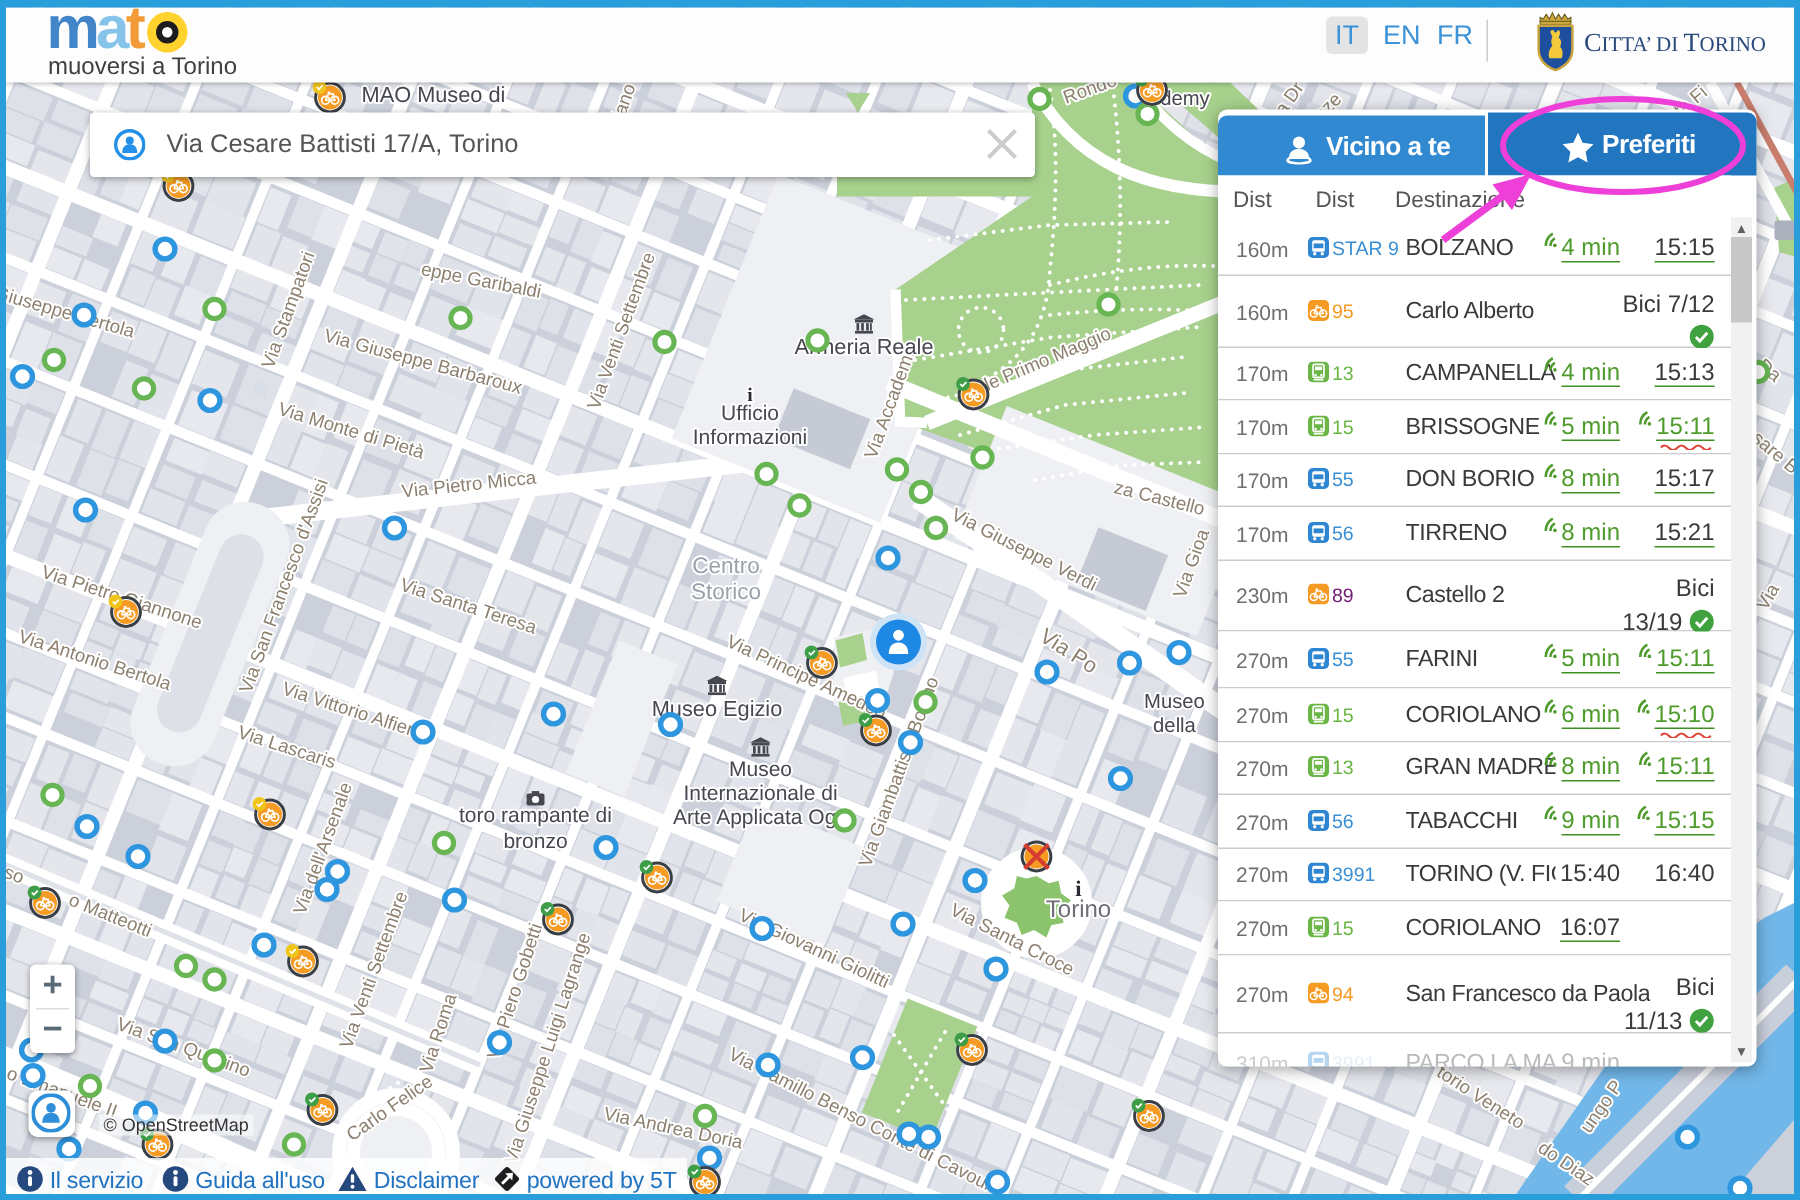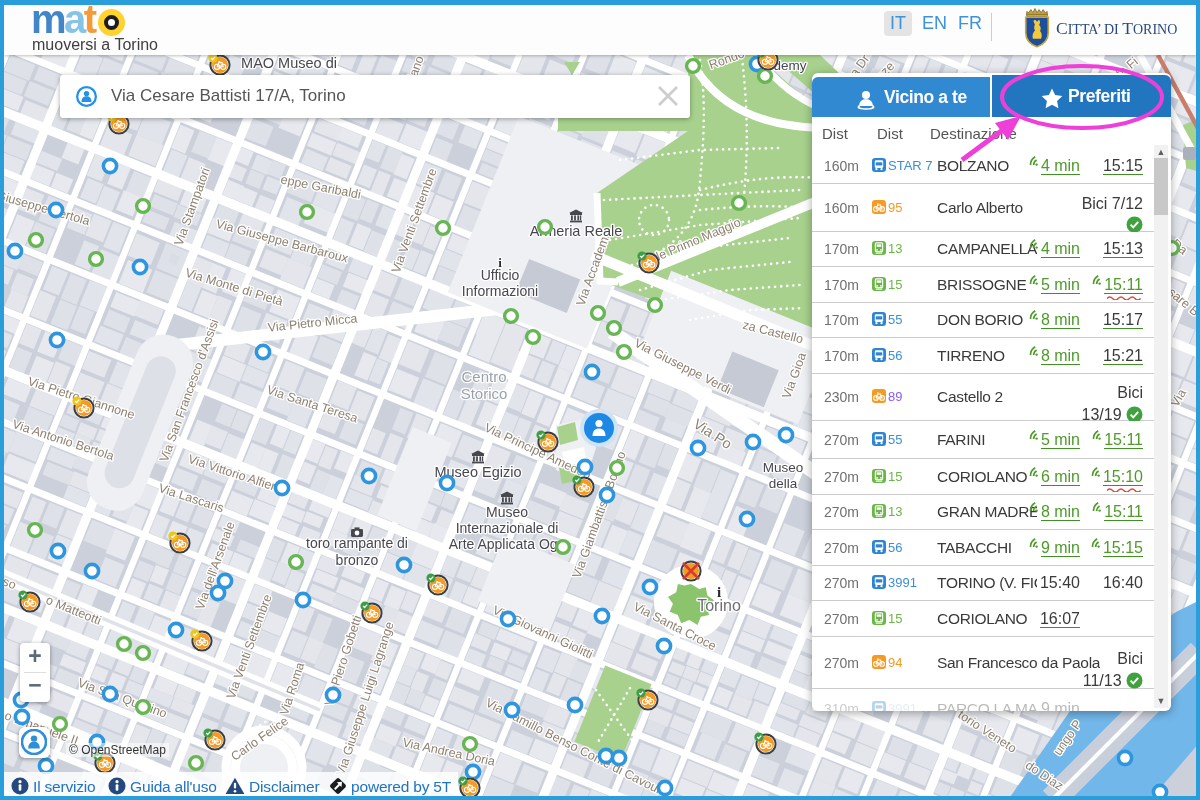--- a/index.html
+++ b/index.html
@@ -2488,21 +2488,21 @@
   <div class="abs" id="rows" style="height:562px;overflow:hidden;">
         <div class="row" style="top:0px;height:35px;">
           <span class="dist" style="top:9px;">160m</span>
           <span class="icon" style="top:9px;"><svg width="14" height="14" viewBox="0 0 15 15">
               <rect width="15" height="15" rx="3.4" fill="#2e86d2"></rect>
               <rect x="3" y="2.4" width="9" height="8.2" rx="1.4" fill="#fff"></rect>
               <rect x="4" y="4.6" width="7" height="3.4" fill="#2e86d2"></rect>
               <circle cx="4.8" cy="12" r="1.2" fill="#fff"></circle>
               <circle cx="10.2" cy="12" r="1.2" fill="#fff"></circle>
             </svg></span>
-          <span class="lnum" style="top:9px;color:#3b8fd4;">STAR 7</span>
+          <span class="lnum" style="top:9px;color:#3b8fd4;">STAR 9</span>
           <span class="dest" style="top:8px;max-width:100px;">BOLZANO</span>
           <span class="mins" style="top:8px;"><span style="position:absolute;left:-12px;top:-5px;"><svg width="12" height="12" viewBox="0 0 12 12">
                 <g stroke="#4f9b2c" fill="none">
                   <path d="M1.5,11 A9.5,9.5 0 0,1 6.2,2.8" stroke-width="1.7"></path>
                   <path d="M4.6,11 A6,6 0 0,1 7.6,5.9" stroke-width="1.7"></path>
                 </g>
                 <circle cx="7.6" cy="10.6" r="1.2" fill="#4f9b2c"></circle>
               </svg></span><span class="u-green">4 min</span></span>
           <span class="tcol" style="top:8px;color:#3a3a3a;"><span class="u-green">15:15</span></span>
         </div>
@@ -2621,21 +2621,21 @@
           <span class="dist" style="top:15px;">230m</span>
           <span class="icon" style="top:15px;"><svg width="14" height="14" viewBox="0 0 15 15">
               <rect width="15" height="15" rx="3.4" fill="#f59a23"></rect>
               <g stroke="#fff" stroke-width="1.1" fill="none">
                 <circle cx="4.2" cy="9.6" r="2.5"></circle>
                 <circle cx="10.8" cy="9.6" r="2.5"></circle>
                 <path d="M4.2,9.6 L6,5.4 L9.2,5.4 L10.8,9.6 L4.2,9.6"></path>
                 <path d="M5.4,4.2 L7.2,4.2"></path>
               </g>
             </svg></span>
-          <span class="lnum" style="top:15px;color:#8b5cf6;">89</span>
+          <span class="lnum" style="top:15px;color:#701a75;">89</span>
           <span class="dest" style="top:14px;max-width:172px;">Castello 2</span>
           <span class="bici" style="top:9px;">Bici<br>13/19 <span style="display:inline-block;position:relative;top:3px;"><svg width="17" height="17" viewBox="0 0 17 17">
                 <circle cx="8.5" cy="8.5" r="8" fill="#3fa23f"></circle>
                 <path d="M4.6,8.7 l2.6,2.7 5-5.6" stroke="#fff" stroke-width="1.9" fill="none"></path>
               </svg></span></span>
         </div>
         <div class="row" style="top:272px;height:38px;">
           <span class="dist" style="top:11px;">270m</span>
           <span class="icon" style="top:11px;"><svg width="14" height="14" viewBox="0 0 15 15">
               <rect width="15" height="15" rx="3.4" fill="#2e86d2"></rect>

